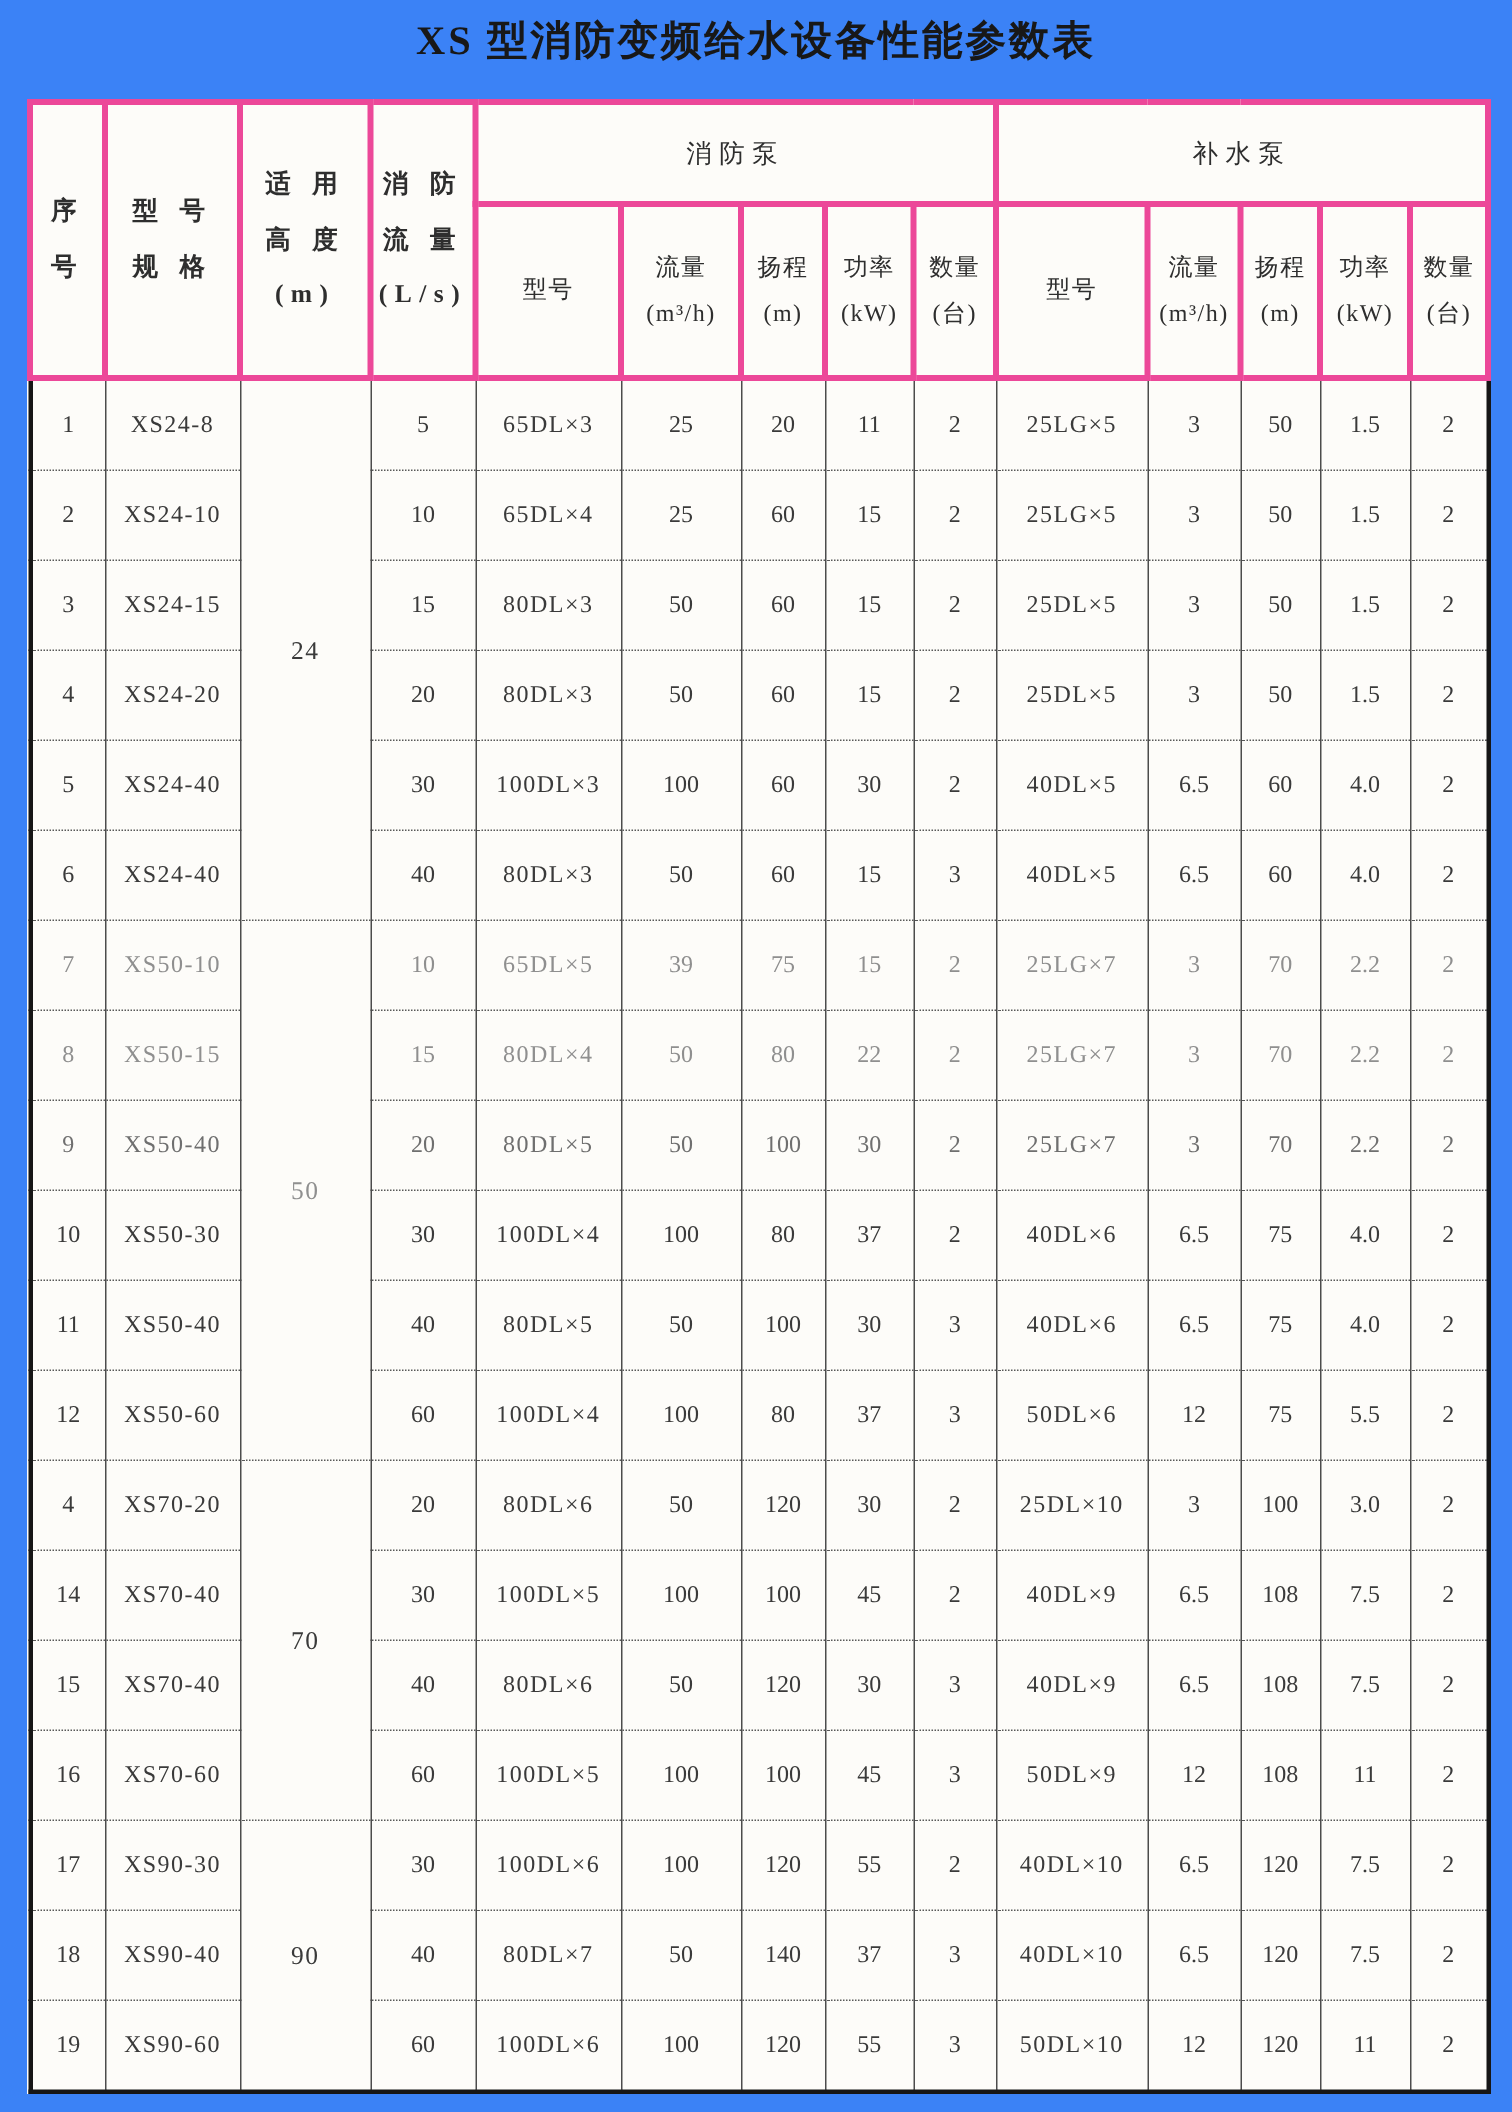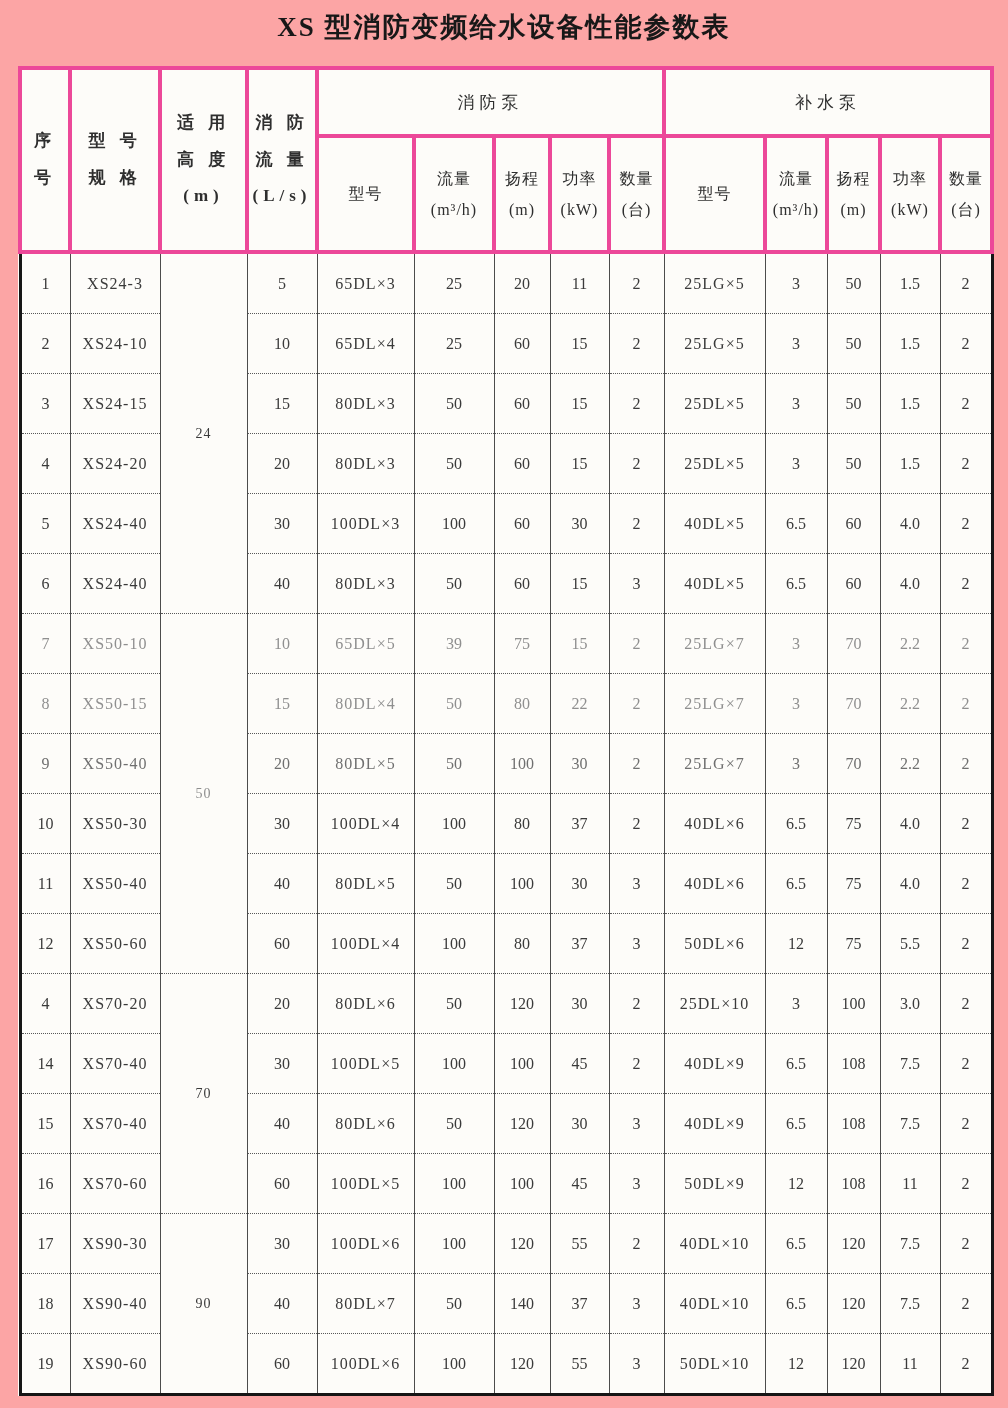--- a/index.html
+++ b/index.html
@@ -10,21 +10,21 @@
   body {
     width: 1008px;
     height: 1408px;
     font-family: "Liberation Serif", "DejaVu Serif", serif;
     color: #333;
     position: relative;
   }
   .page {
     position: absolute;
     inset: 0;
-    background: #fca5a5;
+    background: #3b82f6;
     overflow: hidden;
   }
   .doc-title {
     margin: 0;
     padding-top: 9px;
     text-align: center;
     font-size: 27px;
     font-weight: 700;
     letter-spacing: 2px;
     color: #181818;
@@ -73,21 +73,21 @@
     color: #3a3a3a;
     border-left: 1px solid #4c4c4c;
     border-right: 1px solid #4c4c4c;
     border-top: 1px dotted #585858;
     border-bottom: 1px dotted #585858;
   }
   tbody td.model {
     letter-spacing: 1px;
   }
   tbody td.height-cell {
-    font-size: 14px;
+    font-size: 17px;
     letter-spacing: 1px;
   }
   
   tbody tr:nth-child(7) td,
   tbody tr:nth-child(8) td { color: #8f8f8f; }
   tbody tr:nth-child(9) td { color: #6f6f6f; }
 </style>
 </head>
 <body>
 
@@ -144,21 +144,21 @@
 (m)</th>
         <th>功率
 (kW)</th>
         <th>数量
 (台)</th>
       </tr>
     </thead>
     <tbody>
         <tr>
           <td>1</td>
-          <td class="model">XS24-3</td>
+          <td class="model">XS24-8</td>
           <td class="height-cell" rowspan="6">24</td>
           <td>5</td>
           <td class="model">65DL×3</td>
           <td>25</td>
           <td>20</td>
           <td>11</td>
           <td>2</td>
           <td class="model">25LG×5</td>
           <td>3</td>
           <td>50</td>

